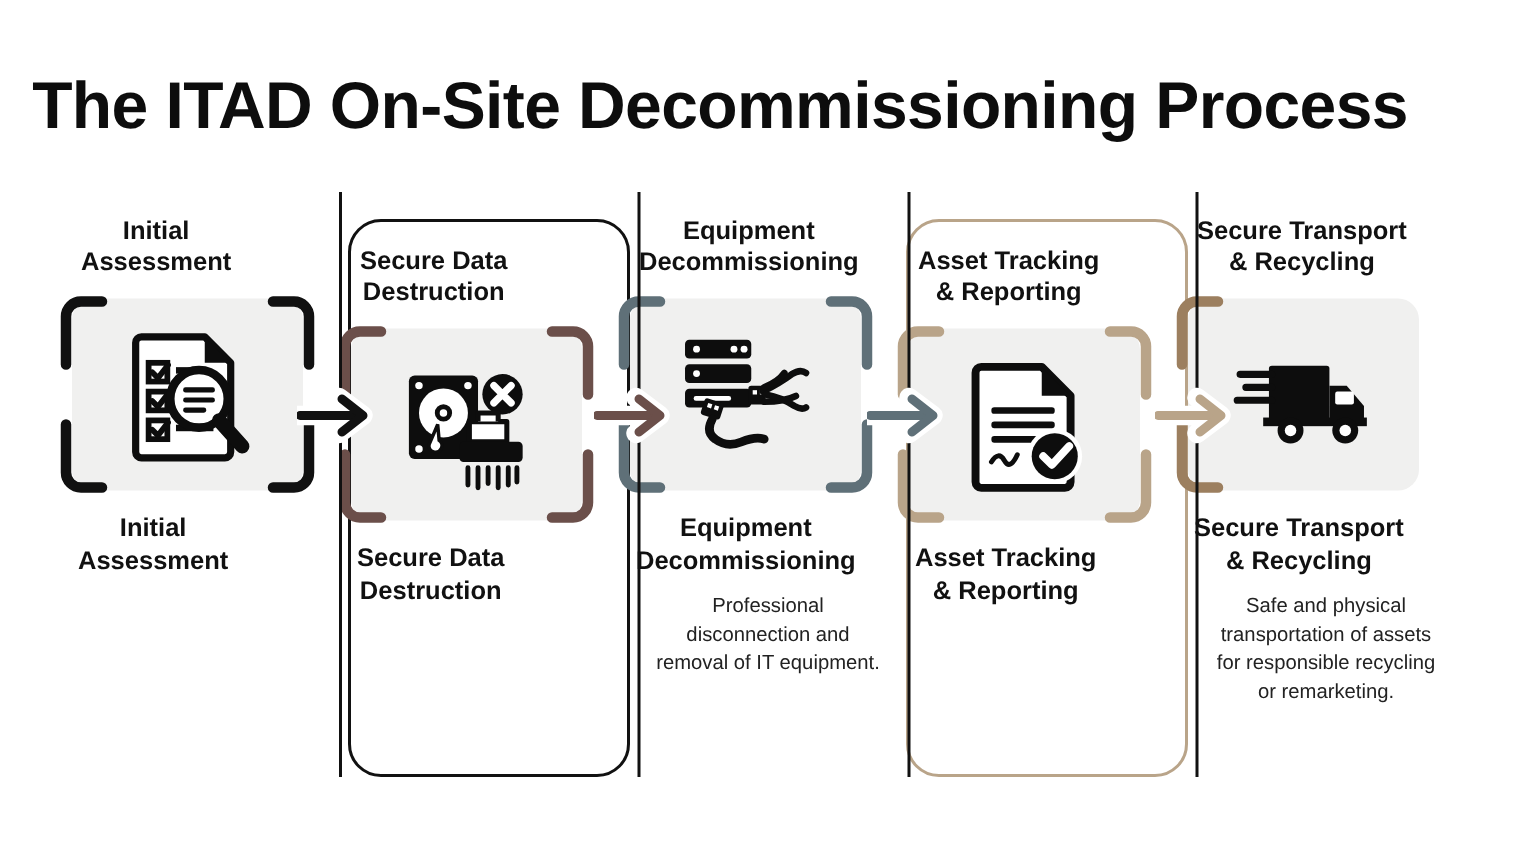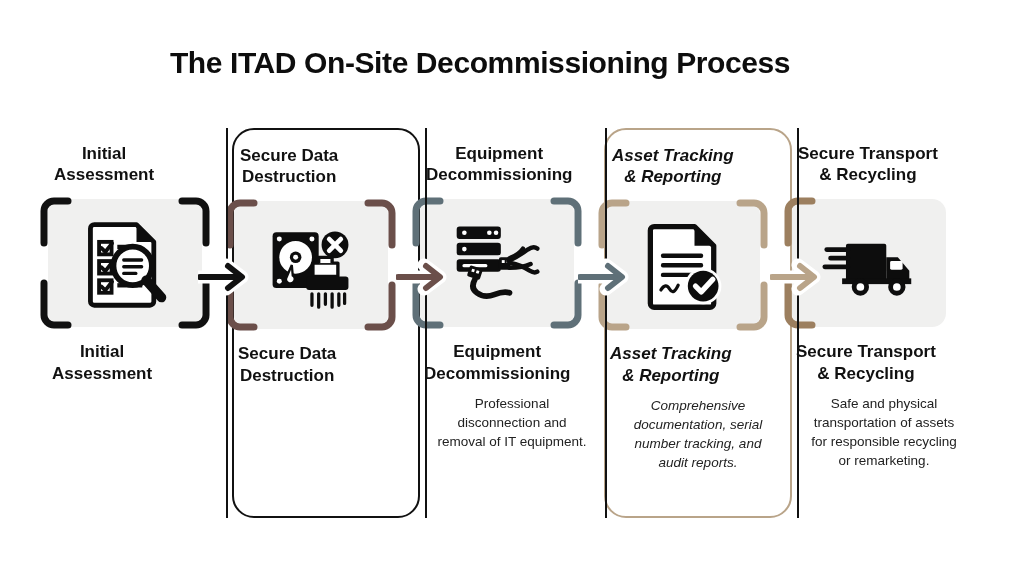--- a/index.html
+++ b/index.html
@@ -23,21 +23,21 @@
     background: #ffffff;
   }
 
   
   .title {
     position: absolute;
     top: 46px;
     left: 0;
     width: 960px;
     text-align: center;
-    font-size: 30px;
+    font-size: 44px;
     font-weight: bold;
     letter-spacing: -0.4px;
     color: #0d0d0d;
     white-space: nowrap;
   }
 
   
   .steps {
     position: absolute;
     top: 128px;
@@ -56,24 +56,24 @@
     flex-direction: column;
     align-items: flex-start;
     box-sizing: border-box;
   }
 
   
   .step.framed {
     border: 2.5px solid #111111;
     border-radius: 22px;
     background: transparent;
+    margin-top: 18px;
   }
   .step.framed.tan {
     border-color: #b9a489;
-    font-style: italic;
   }
 
   .step-head {
     margin-top: 16px;
     text-align: center;
     font-size: 17px;
     font-weight: bold;
     line-height: 1.22;
     color: #111111;
     padding: 0 6px;
@@ -294,21 +294,20 @@
           <rect x="27" y="58" width="44" height="4.6" rx="2" fill="#0d0d0d"></rect>
           <path d="M27 76 q5 -8 9 -1 q4 7 9 -4" fill="none" stroke="#0d0d0d" stroke-width="3.4" stroke-linecap="round"></path>
           <circle cx="71" cy="72" r="19" fill="#ffffff"></circle>
           <circle cx="71" cy="72" r="16" fill="#0d0d0d"></circle>
           <path d="M63 72 l6 6 l12 -13" fill="none" stroke="#ffffff" stroke-width="5.5" stroke-linecap="round" stroke-linejoin="round"></path>
         </svg>
       </div>
 
       <div class="step-title">Asset Tracking
 &amp; Reporting</div>
-      <div class="step-desc">Comprehensive documentation, serial number tracking, and audit reports.</div>
     </div>
 
     <div class="step">
       <div class="step-head">Secure Transport
 &amp; Recycling</div>
 
       <div class="icon-tile">
         <svg class="corner-bracket" viewBox="0 0 170 136">
           <path d="M28 6 H14 A10 10 0 0 0 4 16 V48" fill="none" stroke="#9c7f5f" stroke-width="7" stroke-linecap="round"></path>
           <path d="M4 88 V120 A10 10 0 0 0 14 130 H28" fill="none" stroke="#9c7f5f" stroke-width="7" stroke-linecap="round"></path>

